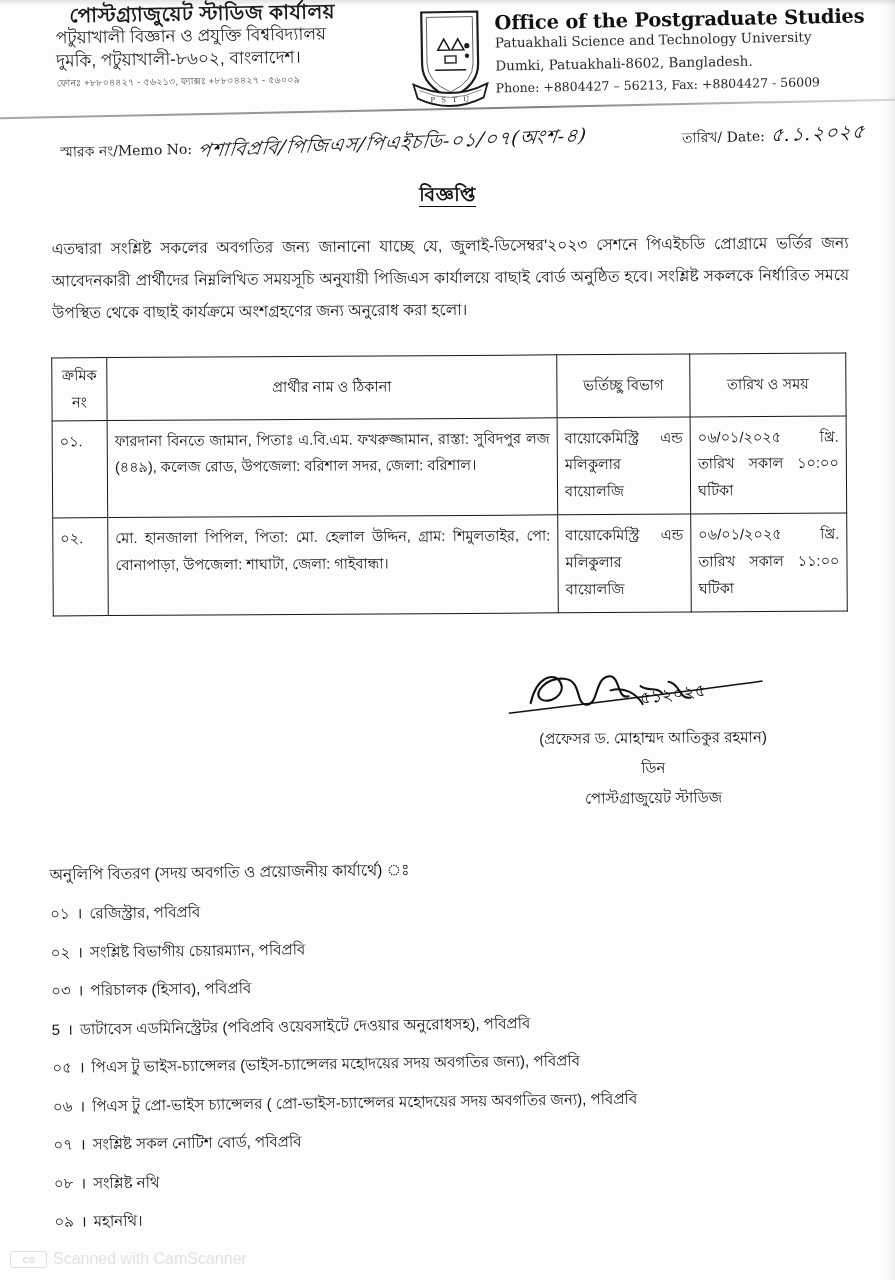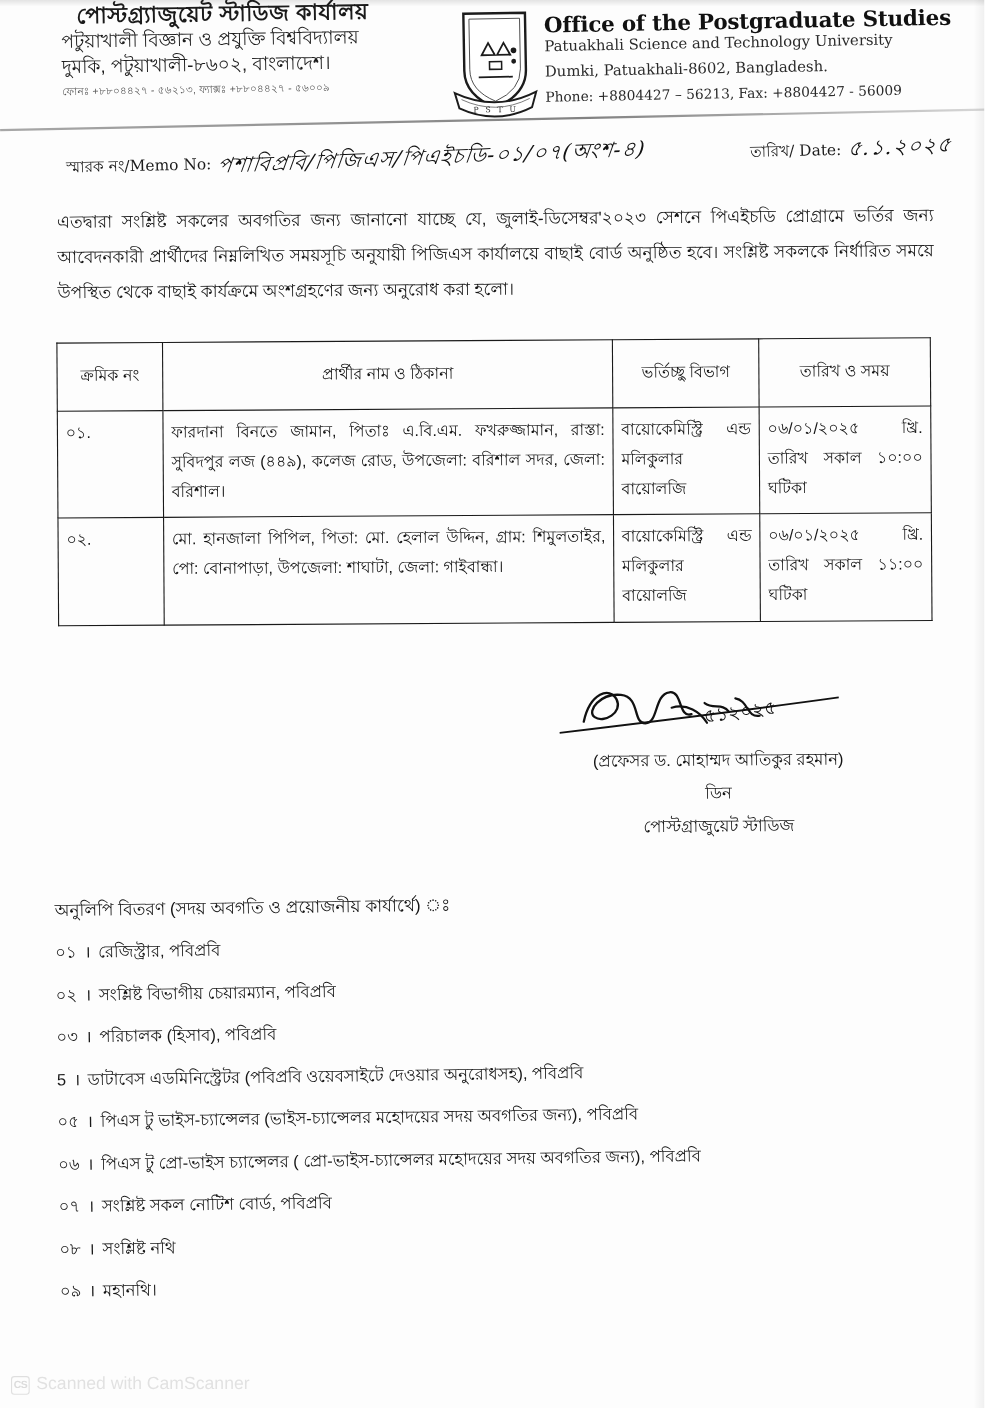--- a/index.html
+++ b/index.html
@@ -194,21 +194,21 @@
     padding: 7px 7px 9px 7px;
     line-height: 1.85;
   }
   table.sel th {
     font-weight: 400;
     text-align: center;
     height: 62px;
     vertical-align: middle;
     padding: 4px;
   }
-  .col-sl   { width: 96px;  text-align: center; }
+  .col-sl   { width: 55px;  text-align: center; }
   .col-name { width: auto; }
   .col-dept { width: 133px; }
   .col-date { width: 156px; }
 
   td.sl { padding-top: 9px; }
   td.name { text-align: justify; text-justify: inter-word; }
   td.dept { text-align: justify; text-justify: inter-word; }
   td.date { text-align: justify; text-justify: inter-word; }
 
   th.sl-h { line-height: 1.7; }
@@ -272,21 +272,21 @@
   .watermark {
     position: absolute;
     left: 10px;
     bottom: 12px;
     display: flex;
     align-items: center;
     gap: 6px;
     opacity: .30;
   }
   .wm-badge {
-    width: 17px; height: 17px;
+    width: 37px; height: 17px;
     border: 1.6px solid #9b9b9b;
     border-radius: 3px;
     color: #8f8f8f;
     font-size: 9.5px;
     font-weight: 700;
     display: flex; align-items: center; justify-content: center;
     font-family: "Liberation Sans", sans-serif;
     letter-spacing: -0.5px;
   }
   .wm-text {
@@ -354,20 +354,23 @@
     <div class="memo-left">
       <span class="memo-label">স্মারক নং/Memo No:</span>
       <span class="hand">পশাবিপ্রবি/পিজিএস/পিএইচডি-০১/০৭(অংশ-৪)</span>
     </div>
     <div class="memo-right">
       <span class="memo-label">তারিখ/ Date:</span>
       <span class="hand">৫.১.২০২৫</span>
     </div>
   </div>
 
+  <div class="notice-title">
+    <span class="u">বিজ্ঞপ্তি</span>
+  </div>
 
   <div class="body-para">এতদ্বারা সংশ্লিষ্ট সকলের অবগতির জন্য জানানো যাচ্ছে যে, জুলাই-ডিসেম্বর'২০২৩ সেশনে পিএইচডি প্রোগ্রামে ভর্তির জন্য আবেদনকারী প্রার্থীদের নিম্নলিখিত সময়সূচি অনুযায়ী পিজিএস কার্যালয়ে বাছাই বোর্ড অনুষ্ঠিত হবে। সংশ্লিষ্ট সকলকে নির্ধারিত সময়ে উপস্থিত থেকে বাছাই কার্যক্রমে অংশগ্রহণের জন্য অনুরোধ করা হলো।</div>
 
   <div class="table-wrap">
     <table class="sel">
       <thead>
         <tr>
           <th class="col-sl sl-h">ক্রমিক নং</th>
           <th class="col-name">প্রার্থীর নাম ও ঠিকানা</th>
           <th class="col-dept">ভর্তিচ্ছু বিভাগ</th>

